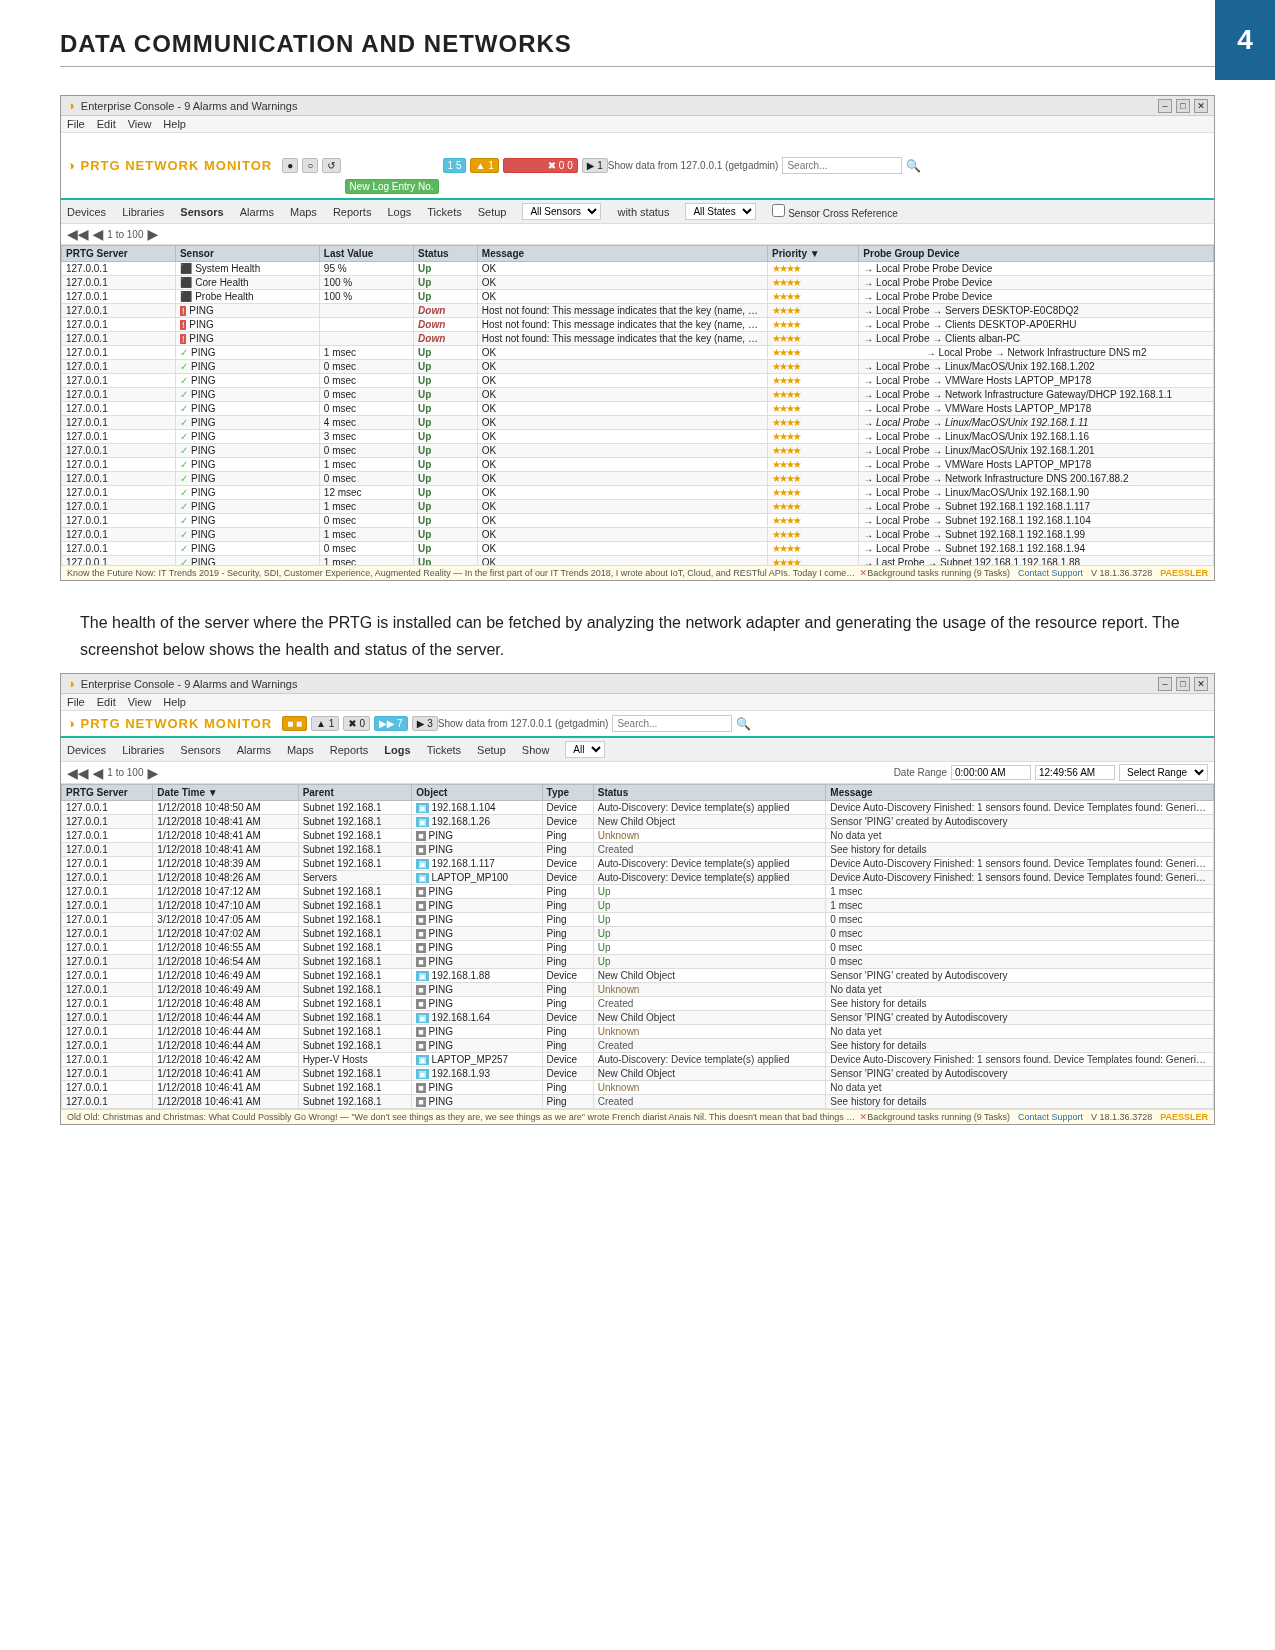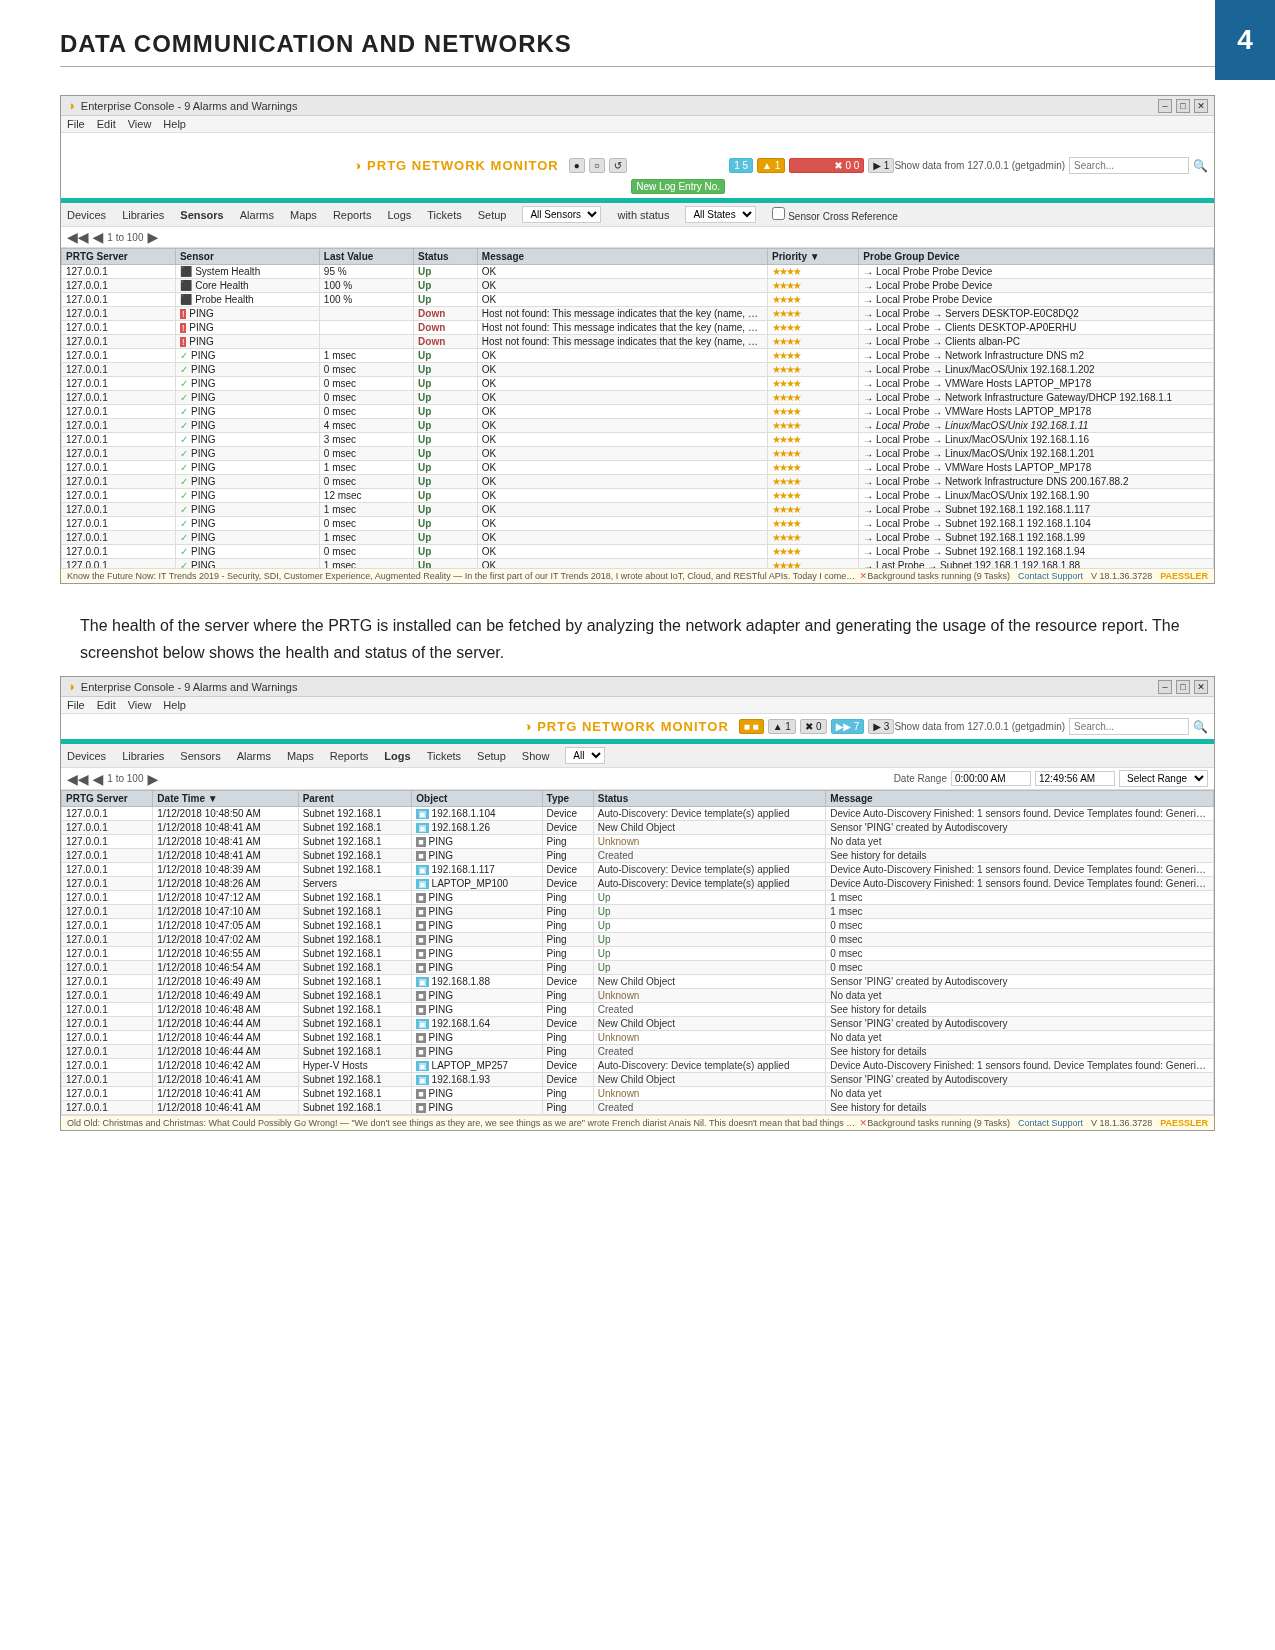--- a/index.html
+++ b/index.html
@@ -88,25 +88,25 @@
       padding: 2px 6px;
       display: flex;
       gap: 12px;
       font-size: 11px;
       color: #333;
     }
     .prtg-menubar span { cursor: pointer; }
 
     .prtg-toolbar {
       background: #fff;
-      border-bottom: 5px solid #14b8a6;
+      border-bottom: 2px solid #14b8a6;
       padding: 4px 6px;
       display: flex;
       align-items: center;
-      justify-content: flex-end;
+      justify-content: flex-start;
     }
     .prtg-logo {
       font-size: 13px;
       font-weight: bold;
       color: #2e6da4;
       letter-spacing: 1px;
     }
     .prtg-logo span { color: #e8a000; }
     .toolbar-icons {
       display: flex;
@@ -198,21 +198,21 @@
       padding: 1px 4px;
       white-space: nowrap;
       overflow: hidden;
       max-width: 200px;
       text-overflow: ellipsis;
       font-size: 10px;
     }
     .prtg-table tr:nth-child(even) td { background: #f8f8f8; }
 
     .status-up { color: #3c763d; font-weight: bold; }
-    .status-down { color: #a94442; font-weight: bold; }
+    .status-down { color: #a94442; font-weight: bold; font-style: italic; }
 
     .priority-stars { color: #e8a000; letter-spacing: -2px; font-size: 10px; }
 
     .prtg-statusbar {
       background: #fffbe6;
       border-top: 1px solid #ddd;
       padding: 2px 6px;
       font-size: 9px;
       color: #555;
       display: flex;
@@ -466,21 +466,21 @@
       <td><span class="priority-stars">★★★★</span></td>
       <td style="max-width:220px;overflow:hidden;text-overflow:ellipsis;">→ Local Probe → Clients alban-PC</td>
     </tr>
           <tr>
       <td>127.0.0.1</td>
       <td><span style="color:#5cb85c;">✓</span> PING</td>
       <td>1 msec</td>
       <td class="status-up">Up</td>
       <td style="max-width:180px;overflow:hidden;text-overflow:ellipsis;">OK</td>
       <td><span class="priority-stars">★★★★</span></td>
-      <td style="max-width:220px;overflow:hidden;text-overflow:ellipsis;">→ Local Probe → Network Infrastructure DNS m2</td>
+      <td style="max-width:220px;overflow:hidden;text-overflow:ellipsis;text-align:center;">→ Local Probe → Network Infrastructure DNS m2</td>
     </tr>
           <tr>
       <td>127.0.0.1</td>
       <td><span style="color:#5cb85c;">✓</span> PING</td>
       <td>0 msec</td>
       <td class="status-up">Up</td>
       <td style="max-width:180px;overflow:hidden;text-overflow:ellipsis;">OK</td>
       <td><span class="priority-stars">★★★★</span></td>
       <td style="max-width:220px;overflow:hidden;text-overflow:ellipsis;">→ Local Probe → Linux/MacOS/Unix 192.168.1.202</td>
     </tr>
@@ -783,21 +783,21 @@
       <td>127.0.0.1</td>
       <td style="white-space:nowrap;">1/12/2018 10:47:10 AM</td>
       <td>Subnet 192.168.1</td>
       <td><span style="background:#888;color:#fff;padding:0 2px;font-size:9px;">■</span> PING</td>
       <td>Ping</td>
       <td style="color:#3c763d;max-width:180px;overflow:hidden;text-overflow:ellipsis;">Up</td>
       <td class="msg-cell">1 msec</td>
     </tr>
           <tr>
       <td>127.0.0.1</td>
-      <td style="white-space:nowrap;">1/12/2018 10:47:05 AM</td>
+      <td style="white-space:nowrap;">3/12/2018 10:47:05 AM</td>
       <td>Subnet 192.168.1</td>
       <td><span style="background:#888;color:#fff;padding:0 2px;font-size:9px;">■</span> PING</td>
       <td>Ping</td>
       <td style="color:#3c763d;max-width:180px;overflow:hidden;text-overflow:ellipsis;">Up</td>
       <td class="msg-cell">0 msec</td>
     </tr>
           <tr>
       <td>127.0.0.1</td>
       <td style="white-space:nowrap;">1/12/2018 10:47:02 AM</td>
       <td>Subnet 192.168.1</td>

